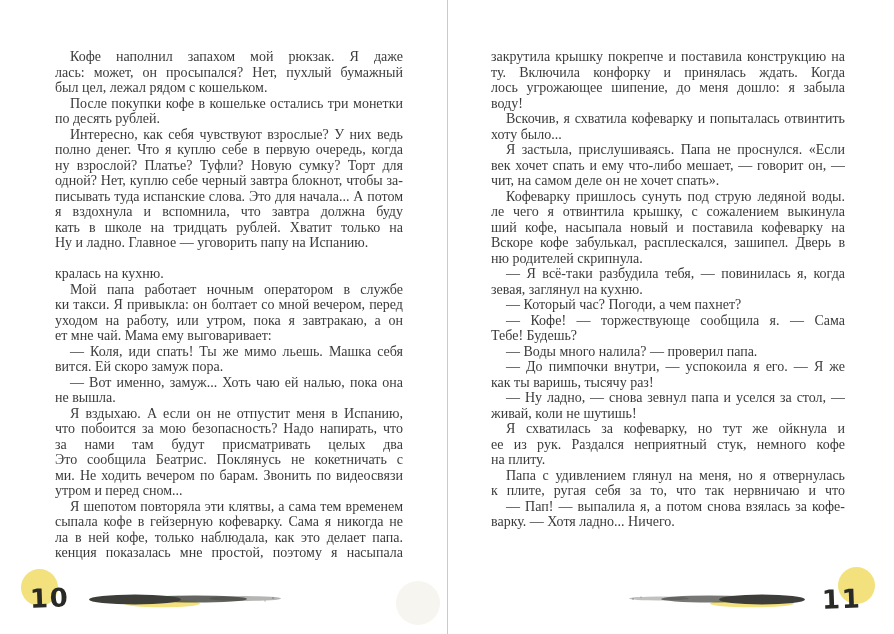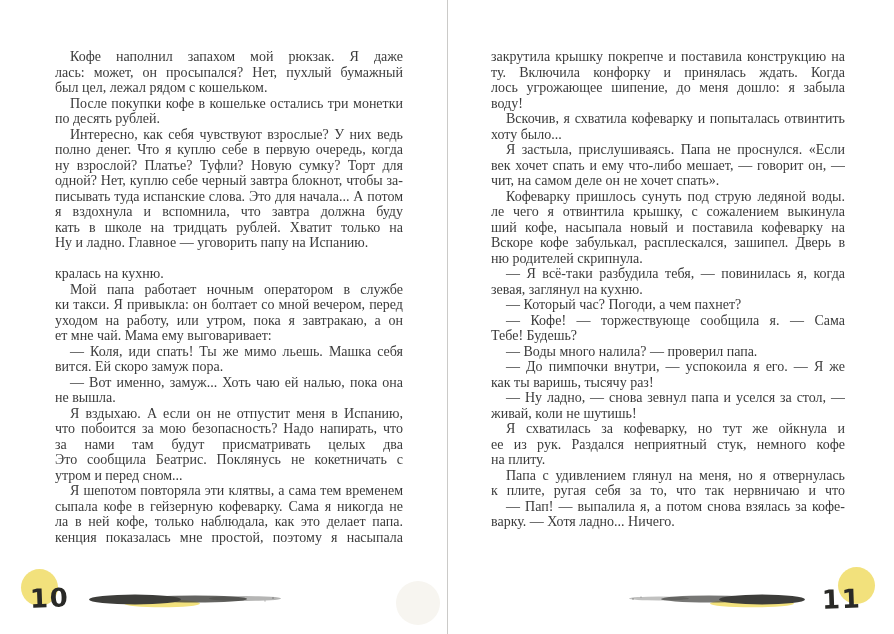--- a/index.html
+++ b/index.html
@@ -61,20 +61,21 @@
         <div class="line">уходом на работу, или утром, пока я завтракаю, а он налива-</div>
         <div class="line pl">ет мне чай. Мама ему выговаривает:</div>
         <div class="line ind">— Коля, иди спать! Ты же мимо льешь. Машка себя спра-</div>
         <div class="line pl">вится. Ей скоро замуж пора.</div>
         <div class="line ind">— Вот именно, замуж... Хоть чаю ей налью, пока она туда</div>
         <div class="line pl">не вышла.</div>
         <div class="line ind">Я вздыхаю. А если он не отпустит меня в Испанию, потому</div>
         <div class="line">что побоится за мою безопасность? Надо напирать, что</div>
         <div class="line">за нами там будут присматривать целых два преподавателя.</div>
         <div class="line">Это сообщила Беатрис. Поклянусь не кокетничать с мальчика-</div>
+        <div class="line">ми. Не ходить вечером по барам. Звонить по видеосвязи</div>
         <div class="line pl">утром и перед сном...</div>
         <div class="line ind">Я шепотом повторяла эти клятвы, а сама тем временем</div>
         <div class="line">сыпала кофе в гейзерную кофеварку. Сама я никогда не вари-</div>
         <div class="line">ла в ней кофе, только наблюдала, как это делает папа. Шту-</div>
         <div class="line">кенция показалась мне простой, поэтому я насыпала кофе,</div>
       </div>
     <div class="faint-circle"></div>
     <div id="yc-left" class="yellow-circle"></div>
     <svg id="brush-left" class="brush" width="196" height="16" viewBox="0 0 196 16">
       <ellipse class="acc" cx="75" cy="11.5" rx="38" ry="3.8"></ellipse>

